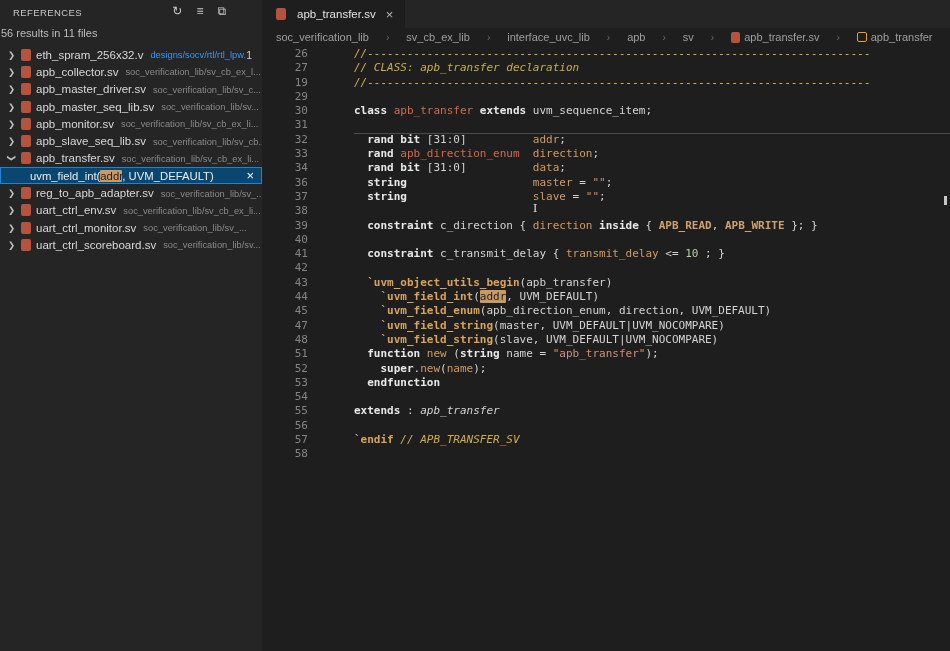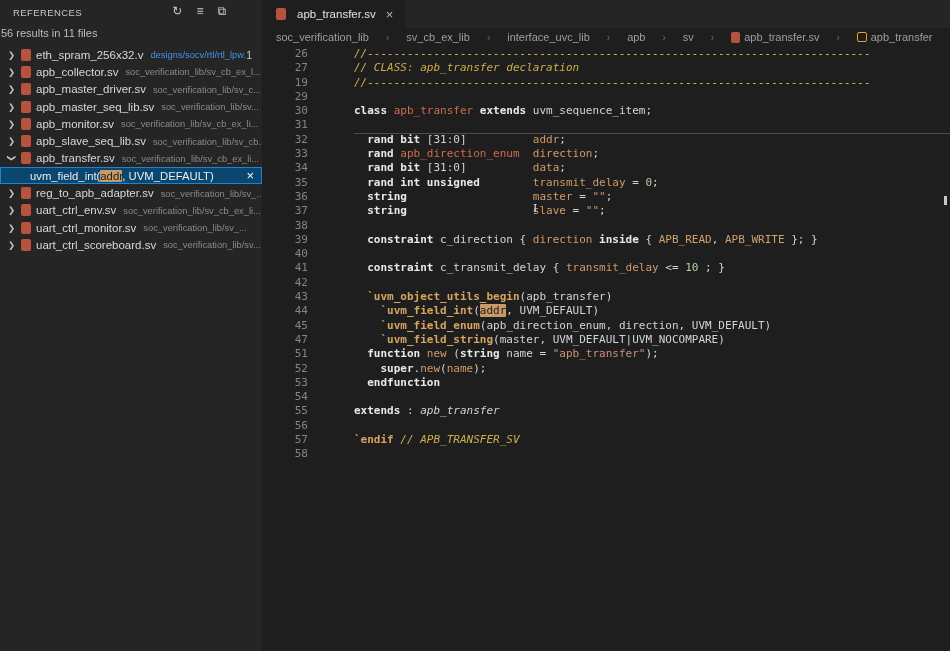--- a/index.html
+++ b/index.html
@@ -50,21 +50,21 @@
   .cl.divider .ltx::before{content:"";position:absolute;left:0;right:0;top:0;height:1px;background:#4c4c4c;}
 
   .tk-cmt{color:#cfae49;font-style:italic;}
   .tk-kw{color:#e8e8e6;font-weight:bold;}
   .tk-typ{color:#cf6b50;}
   .tk-var{color:#d19a66;}
   .tk-mac{color:#d7a35e;font-weight:bold;}
   .tk-str{color:#ce9178;}
   .tk-num{color:#b5cea8;}
   .tk-pln{color:#d4d4d4;}
-  .tk-con{color:#cea26e;font-weight:normal;}
+  .tk-con{color:#cea26e;font-weight:bold;}
   .tk-itl{color:#d4d4d4;font-style:italic;}
   .tk-hl{background:#c89a66;color:#1e1e1e;border-radius:1px;}
 
   .ibeam{position:absolute;left:271px;top:156px;font-family:"DejaVu Serif",serif;
          font-size:11px;color:#e0e0e0;}
   .ovr{position:absolute;right:3px;top:150px;width:3px;height:9px;background:#c7c7c7;}
 </style>
 </head>
 <body>
 
@@ -226,24 +226,20 @@
           </div>
           <div class="cl">
             <span class="gut">33</span>
             <span class="ltx"><span class="tk-kw">  rand </span><span class="tk-typ">apb_direction_enum</span><span class="tk-pln">  </span><span class="tk-var">direction</span><span class="tk-pln">;</span></span>
           </div>
           <div class="cl">
             <span class="gut">34</span>
             <span class="ltx"><span class="tk-kw">  rand bit</span><span class="tk-pln"> [31:0]          </span><span class="tk-var">data</span><span class="tk-pln">;</span></span>
           </div>
           <div class="cl">
-            <span class="gut">35</span>
-            <span class="ltx"><span class="tk-kw">  rand int unsigned</span><span class="tk-pln">        </span><span class="tk-var">transmit_delay</span><span class="tk-pln"> = </span><span class="tk-num">0</span><span class="tk-pln">;</span></span>
-          </div>
-          <div class="cl">
             <span class="gut">36</span>
             <span class="ltx"><span class="tk-kw">  string</span><span class="tk-pln">                   </span><span class="tk-var">master</span><span class="tk-pln"> = </span><span class="tk-str">""</span><span class="tk-pln">;</span></span>
           </div>
           <div class="cl">
             <span class="gut">37</span>
             <span class="ltx"><span class="tk-kw">  string</span><span class="tk-pln">                   </span><span class="tk-var">slave</span><span class="tk-pln"> = </span><span class="tk-str">""</span><span class="tk-pln">;</span></span>
           </div>
           <div class="cl">
             <span class="gut">38</span>
             <span class="ltx"></span>
@@ -272,20 +268,24 @@
             <span class="gut">44</span>
             <span class="ltx"><span class="tk-mac">    `uvm_field_int</span><span class="tk-pln">(</span><span class="tk-hl">addr</span><span class="tk-pln">, UVM_DEFAULT)</span></span>
           </div>
           <div class="cl">
             <span class="gut">45</span>
             <span class="ltx"><span class="tk-mac">    `uvm_field_enum</span><span class="tk-pln">(apb_direction_enum, direction, UVM_DEFAULT)</span></span>
           </div>
           <div class="cl">
             <span class="gut">47</span>
             <span class="ltx"><span class="tk-mac">    `uvm_field_string</span><span class="tk-pln">(master, UVM_DEFAULT|UVM_NOCOMPARE)</span></span>
+          </div>
+          <div class="cl">
+            <span class="gut">48</span>
+            <span class="ltx"><span class="tk-mac">    `uvm_field_string</span><span class="tk-pln">(slave, UVM_DEFAULT|UVM_NOCOMPARE)</span></span>
           </div>
           <div class="cl">
             <span class="gut">51</span>
             <span class="ltx"><span class="tk-kw">  function</span><span class="tk-pln"> </span><span class="tk-var">new</span><span class="tk-pln"> (</span><span class="tk-kw">string</span><span class="tk-pln"> name = </span><span class="tk-str">"apb_transfer"</span><span class="tk-pln">);</span></span>
           </div>
           <div class="cl">
             <span class="gut">52</span>
             <span class="ltx"><span class="tk-kw">    super</span><span class="tk-pln">.</span><span class="tk-var">new</span><span class="tk-pln">(</span><span class="tk-var">name</span><span class="tk-pln">);</span></span>
           </div>
           <div class="cl">

